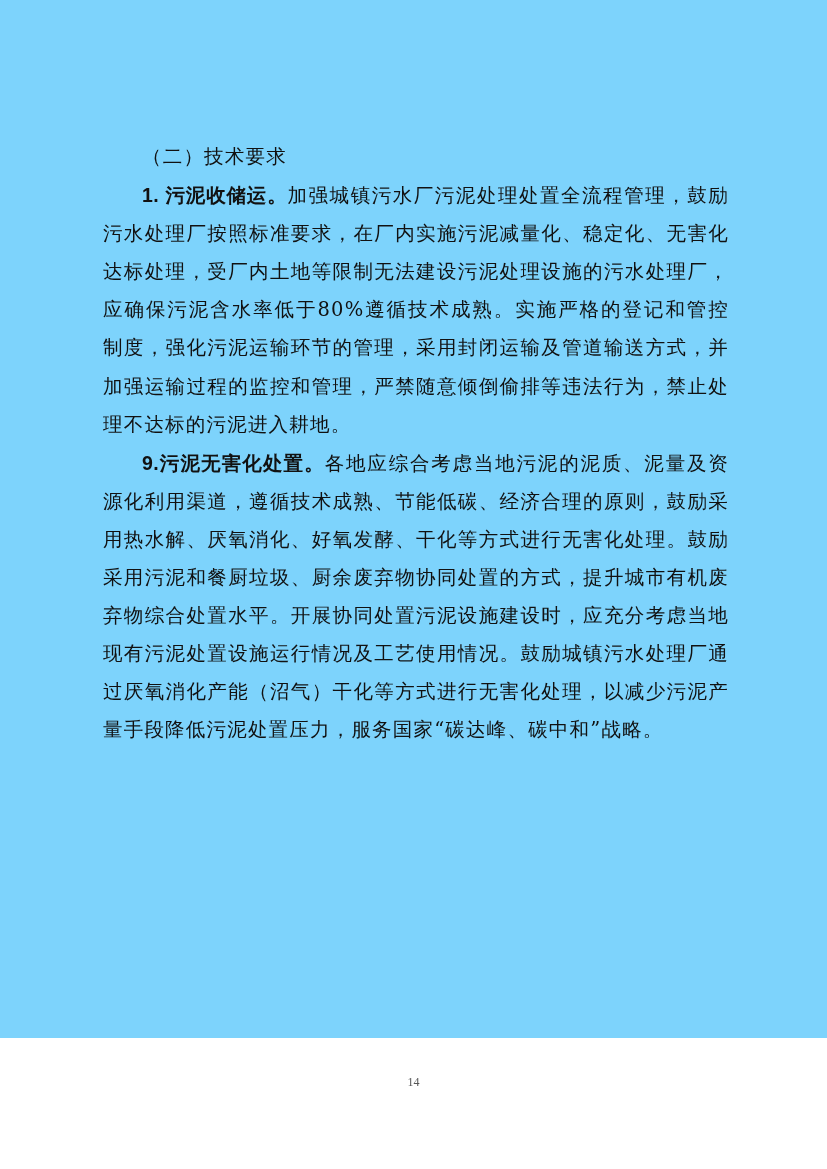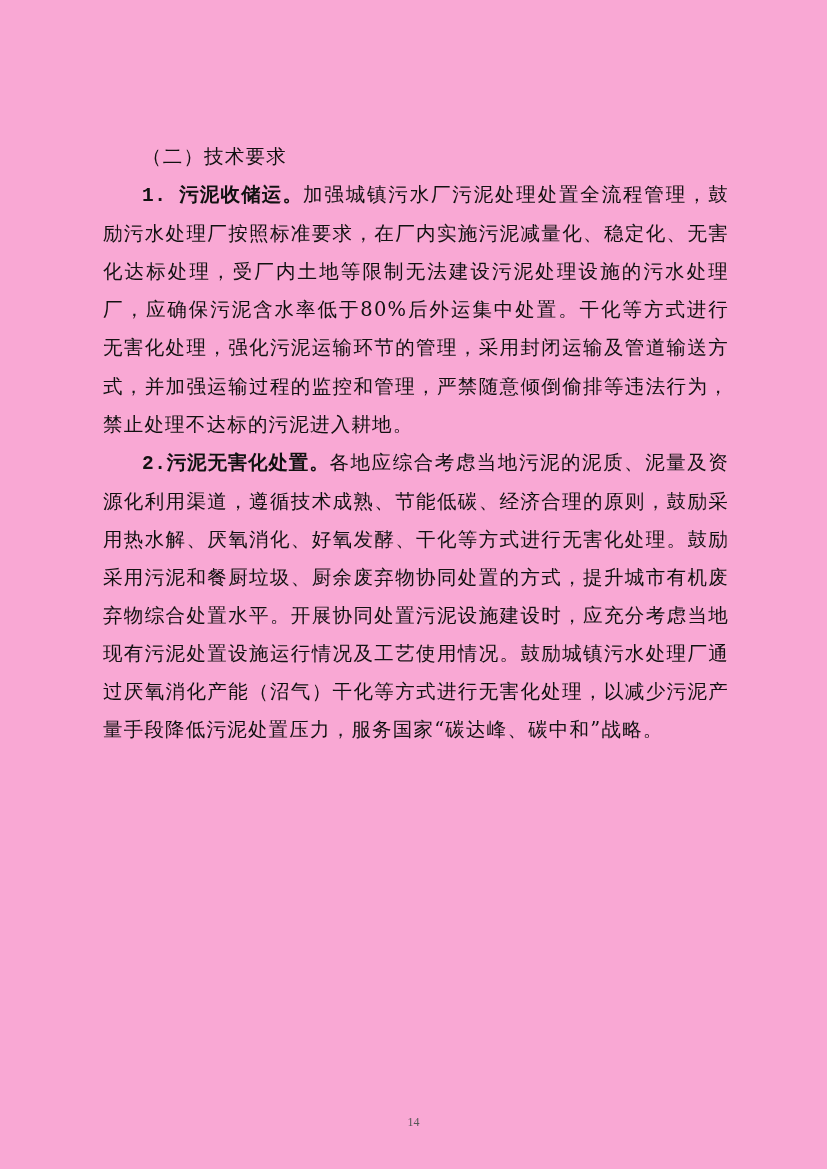--- a/index.html
+++ b/index.html
@@ -1,46 +1,45 @@
 <!DOCTYPE html>
 <html><head>
   <meta charset="utf-8">
   <style>
     html, body { margin: 0; padding: 0; background: #ffffff; }
     body { width: 827px; height: 1169px; position: relative; overflow: hidden; }
     .page {
-      position: absolute; left: 0; top: 0; width: 827px; height: 1169px;
-      background: #f9a8d4; color: #111111;
+      position: absolute; left: 0; top: 0; width: 827px; height: 1038px;
+      background: #7dd3fc; color: #111111;
       font-family: "DejaVu Serif", "Liberation Serif", serif;
     }
     .body-text {
       position: absolute; left: 103px; top: 138px; width: 626px;
       font-size: 19.5px; line-height: 38.1px; letter-spacing: 1.2px;
       text-align: justify;
     }
     .heading { padding-left: 39px; margin: 0; }
     .para { margin: 0; text-indent: 39px; text-align: justify; text-align-last: left; }
     .lead {
-      font-family: Liberation Mono, monospace;
+      font-family: Liberation Sans, sans-serif;
       font-weight: bold; letter-spacing: 0.5px;
     }
     .page-number {
       position: absolute; left: 0; width: 827px; top: 1075px; text-align: center;
       font-size: 12px; color: #555555;
       font-family: "Liberation Serif", "DejaVu Serif", serif;
-      margin-top: 40px;
     }
   </style>
 </head>
 <body>
 
 <div class="page">
   <div class="body-text">
     <p class="heading">（二）技术要求</p>
 
-    <p class="para"><span class="lead">1. 污泥收储运。</span><span>加强城镇污水厂污泥处理处置全流程管理，鼓励污水处理厂按照标准要求，在厂内实施污泥减量化、稳定化、无害化达标处理，受厂内土地等限制无法建设污泥处理设施的污水处理厂，应确保污泥含水率低于80%后外运集中处置。干化等方式进行无害化处理，强化污泥运输环节的管理，采用封闭运输及管道输送方式，并加强运输过程的监控和管理，严禁随意倾倒偷排等违法行为，禁止处理不达标的污泥进入耕地。</span></p>
+    <p class="para"><span class="lead">1. 污泥收储运。</span><span>加强城镇污水厂污泥处理处置全流程管理，鼓励污水处理厂按照标准要求，在厂内实施污泥减量化、稳定化、无害化达标处理，受厂内土地等限制无法建设污泥处理设施的污水处理厂，应确保污泥含水率低于80%遵循技术成熟。实施严格的登记和管控制度，强化污泥运输环节的管理，采用封闭运输及管道输送方式，并加强运输过程的监控和管理，严禁随意倾倒偷排等违法行为，禁止处理不达标的污泥进入耕地。</span></p>
 
-    <p class="para"><span class="lead">2.污泥无害化处置。</span><span>各地应综合考虑当地污泥的泥质、泥量及资源化利用渠道，遵循技术成熟、节能低碳、经济合理的原则，鼓励采用热水解、厌氧消化、好氧发酵、干化等方式进行无害化处理。鼓励采用污泥和餐厨垃圾、厨余废弃物协同处置的方式，提升城市有机废弃物综合处置水平。开展协同处置污泥设施建设时，应充分考虑当地现有污泥处置设施运行情况及工艺使用情况。鼓励城镇污水处理厂通过厌氧消化产能（沼气）干化等方式进行无害化处理，以减少污泥产量手段降低污泥处置压力，服务国家“碳达峰、碳中和”战略。</span></p>
+    <p class="para"><span class="lead">9.污泥无害化处置。</span><span>各地应综合考虑当地污泥的泥质、泥量及资源化利用渠道，遵循技术成熟、节能低碳、经济合理的原则，鼓励采用热水解、厌氧消化、好氧发酵、干化等方式进行无害化处理。鼓励采用污泥和餐厨垃圾、厨余废弃物协同处置的方式，提升城市有机废弃物综合处置水平。开展协同处置污泥设施建设时，应充分考虑当地现有污泥处置设施运行情况及工艺使用情况。鼓励城镇污水处理厂通过厌氧消化产能（沼气）干化等方式进行无害化处理，以减少污泥产量手段降低污泥处置压力，服务国家“碳达峰、碳中和”战略。</span></p>
 
   </div>
 
   <div class="page-number">14</div>
 </div>
 
 </body></html>

